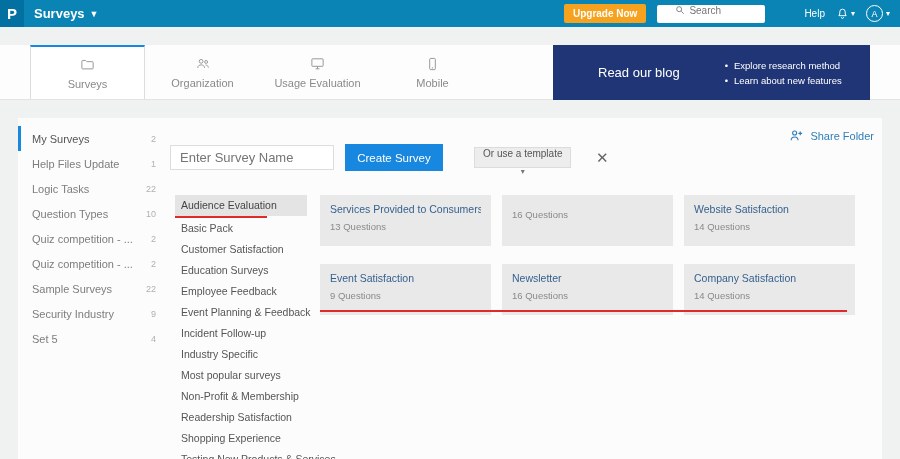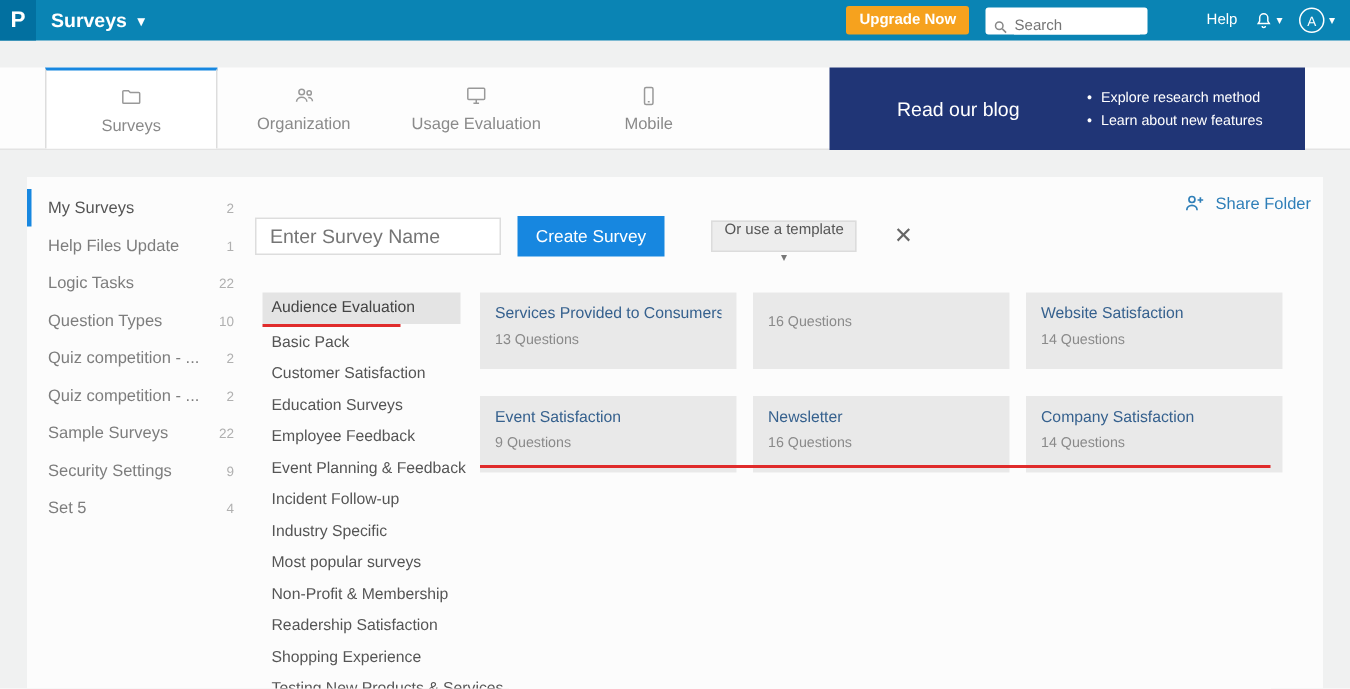--- a/index.html
+++ b/index.html
@@ -10,21 +10,21 @@
     position:relative;
     overflow:hidden;
   }
   
   .topbar { position:absolute; top:0; left:0; right:0; height:27px; background:#0a84b4; display:flex; align-items:center; z-index:5; }
   .logo-box { width:24px; height:27px; background:#0270a0; color:#fff; font-size:15px; font-weight:bold; display:flex; align-items:center; justify-content:center; cursor:pointer; }
   .app-menu { color:#fff; font-size:13px; font-weight:bold; margin-left:10px; display:flex; align-items:center; gap:5px; cursor:pointer; }
   .app-menu .caret { font-size:9px; }
   .topbar-right { margin-left:auto; display:flex; align-items:center; gap:11px; padding-right:10px; height:100%; }
   .upgrade-btn { background:#f6a21e; border:none; color:#fff; font-size:10px; font-weight:bold; padding:4px 9px; border-radius:2px; cursor:pointer; font-family:inherit; }
-  .search-box { background:#fff; border-radius:2px; height:18px; width:108px; display:flex; align-items:flex-end; padding:0 5px; gap:4px; }
+  .search-box { background:#fff; border-radius:2px; height:18px; width:108px; display:flex; align-items:flex-start; padding:0 18px; gap:4px; }
   .search-box input { border:none; outline:none; font-size:10px; width:100%; font-family:inherit; color:#333; }
   .help-link { color:#fff; font-size:10px; cursor:pointer;margin-left:28px; }
   .bell-wrap { display:flex; align-items:center; gap:2px; cursor:pointer; color:#fff; }
   .bell-wrap .caret { font-size:8px; color:#fff; }
   .avatar-wrap { display:flex; align-items:center; gap:3px; cursor:pointer; }
   .avatar { width:17px; height:17px; border:1px solid #fff; border-radius:50%; color:#fff; font-size:9px; display:flex; align-items:center; justify-content:center; }
   .avatar-wrap .caret { font-size:8px; color:#fff; }
   
   .tabband { position:absolute; top:45px; left:0; right:0; height:55px; background:#fdfdfd; border-bottom:1px solid #e3e3e3; }
   .tabs { display:flex; height:100%; padding-left:30px; }
@@ -174,21 +174,21 @@
       </div>
       <div class="side-item">
         <span class="label">Quiz competition - ...</span>
         <span class="count">2</span>
       </div>
       <div class="side-item">
         <span class="label">Sample Surveys</span>
         <span class="count">22</span>
       </div>
       <div class="side-item">
-        <span class="label">Security Settings</span>
+        <span class="label">Security Industry</span>
         <span class="count">9</span>
       </div>
       <div class="side-item">
         <span class="label">Set 5</span>
         <span class="count">4</span>
       </div>
     </div>
 
   <div class="share-folder">
     <span>

